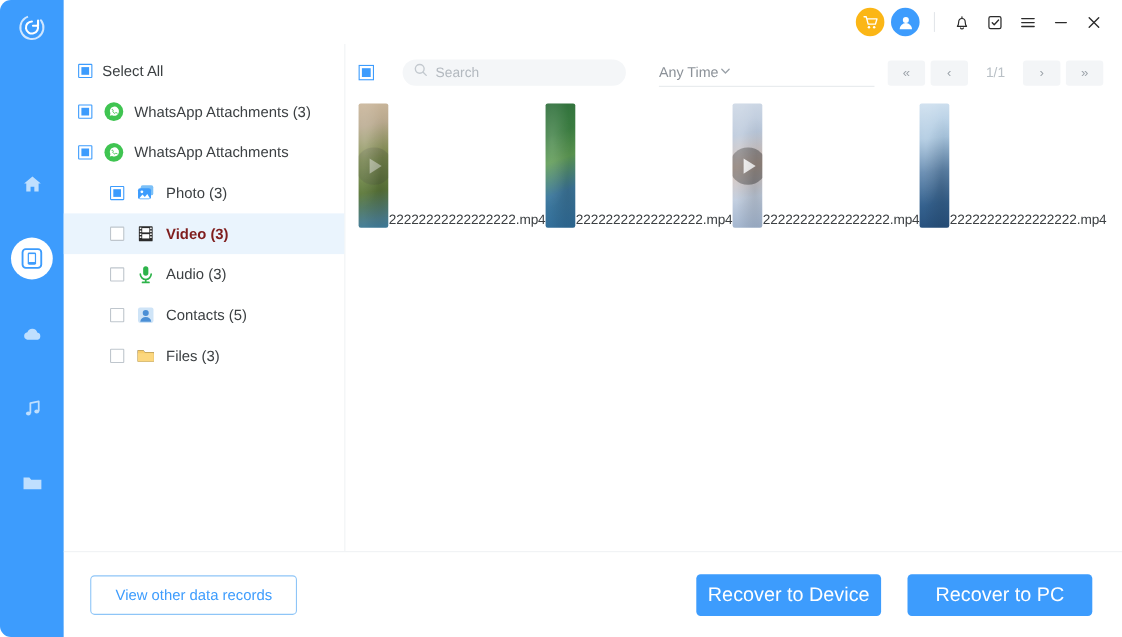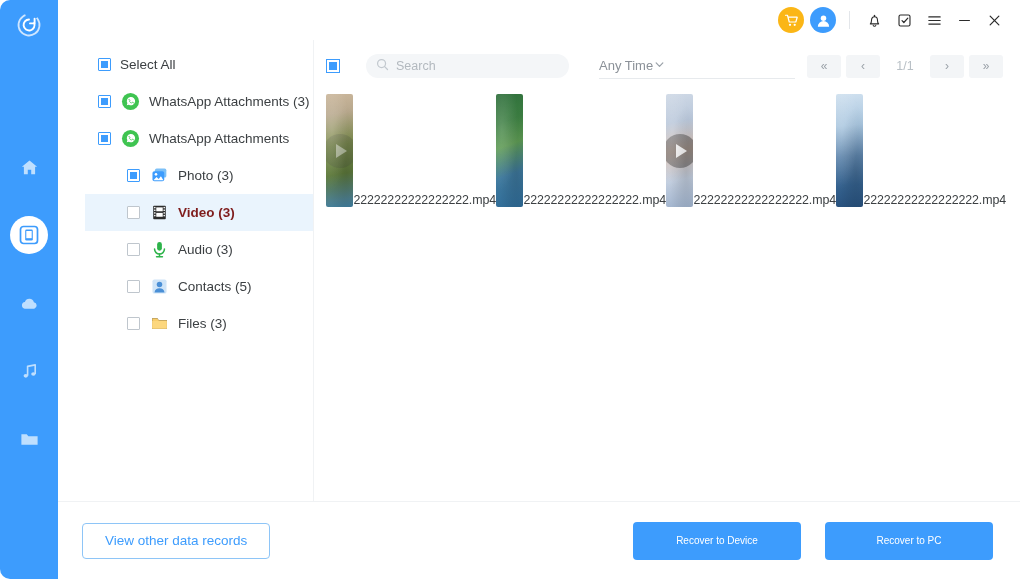--- a/index.html
+++ b/index.html
@@ -96,21 +96,20 @@
   }
 
   
   .tree {
     width: 256px;
     flex: 0 0 256px;
     border-right: 1px solid #f0f2f4;
     height: 461px;
     padding-top: 6px;
     position: relative;
-    padding-left: 27px;
   }
   .tree-row {
     display: flex;
     align-items: center;
     height: 37px;
     padding-left: 13px;
     cursor: pointer;
     font-size: 13.5px;
     color: #3c4043;
   }
@@ -309,21 +308,21 @@
     display: flex;
     gap: 24px;
   }
   .btn-primary {
     height: 38px;
     width: 168px;
     border: none;
     border-radius: 4px;
     background: #3d9cfd;
     color: #ffffff;
-    font-size: 10px;
+    font-size: 18px;
     display: flex; align-items: center; justify-content: center;
     cursor: pointer;
     font-family: "Liberation Sans", sans-serif;
   }
 
   
   .img-a { background: linear-gradient(170deg,#cbb79c 0%,#b8a88d 18%,#7e8f4e 45%,#5e7a3c 70%,#4d7f8e 92%,#3f7fa0 100%); }
   .img-b { background: linear-gradient(160deg,#2f6f3c 0%,#3b7d41 25%,#5d9a53 45%,#3f7a9f 70%,#2e6a96 100%); }
   .img-c { background: linear-gradient(170deg,#cfd9e6 0%,#b9c7da 25%,#d9c3b6 50%,#c3cfe0 75%,#9fb2cc 100%); }
   .img-d { background: linear-gradient(175deg,#cfe0ef 0%,#a9c6df 28%,#5f86ad 55%,#35628f 80%,#27507c 100%); }

